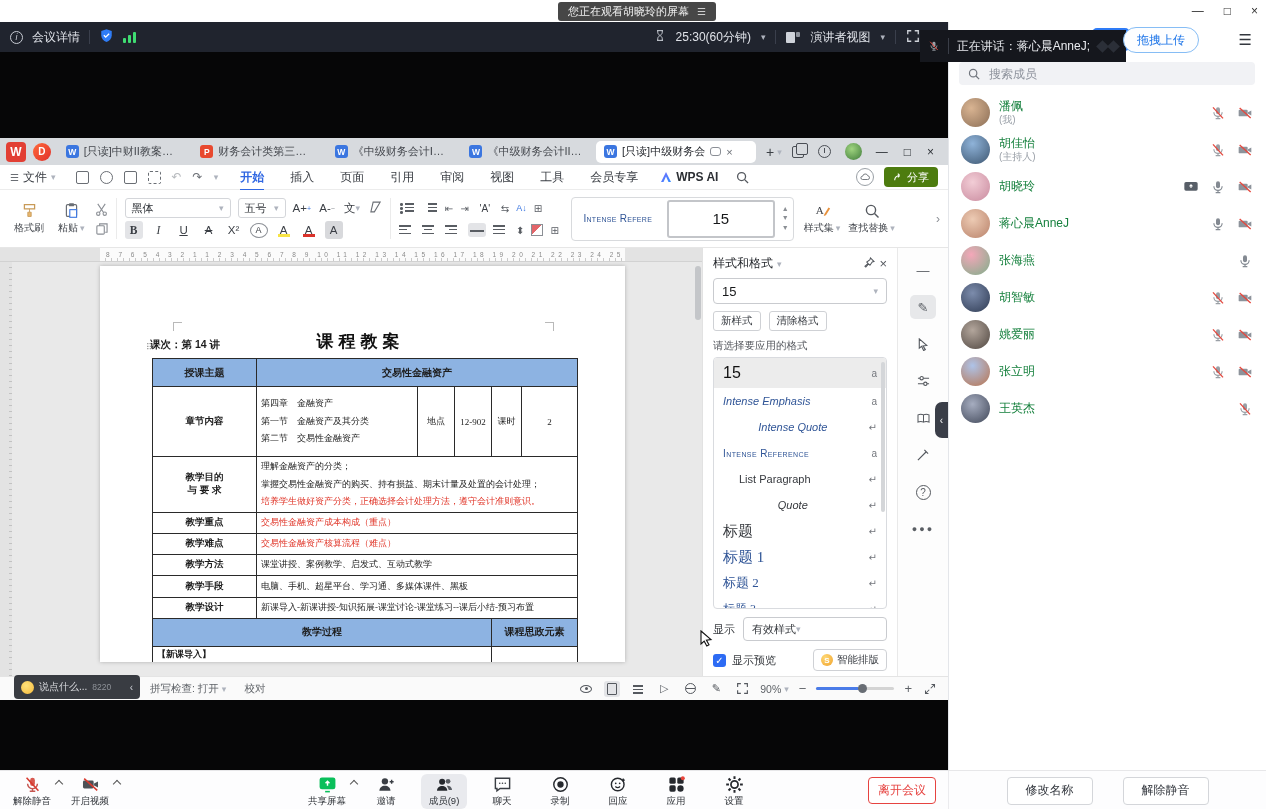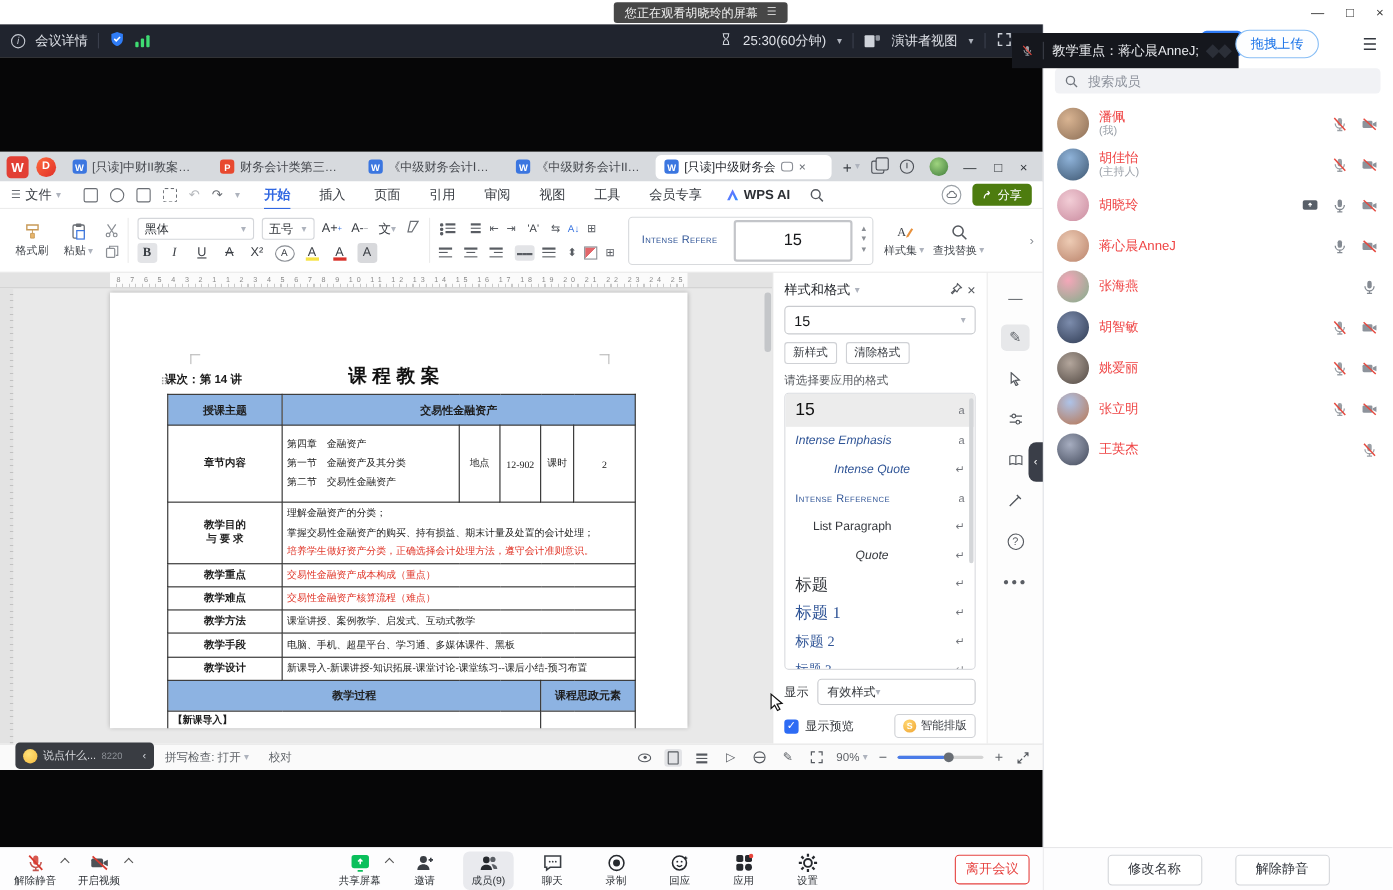--- a/index.html
+++ b/index.html
@@ -49,21 +49,21 @@
   .av0{background:radial-gradient(circle at 35% 35%,#d9b492,#8a6d55);}
   .av1{background:radial-gradient(circle at 40% 30%,#8fb3d9,#3d5670);}
   .av2{background:radial-gradient(circle at 40% 35%,#f2cdd6,#c98a9e);}
   .av3{background:radial-gradient(circle at 40% 35%,#edcbb4,#b9826a);}
   .av4{background:radial-gradient(circle at 35% 30%,#f4a7b9,#7fae8a);}
   .av5{background:radial-gradient(circle at 40% 35%,#7c8cac,#2e3a52);}
   .av6{background:radial-gradient(circle at 40% 35%,#b3a69c,#4f4640);}
   .av7{background:radial-gradient(circle at 40% 30%,#aec3e8,#b8744f);}
   .av8{background:radial-gradient(circle at 40% 35%,#a6adc0,#3f4657);}
   .pnames{display:flex;flex-direction:column;line-height:1.15;min-width:0;}
-  .pname{font-size:12px;color:#ef4444;}
+  .pname{font-size:12px;color:#15803d;}
   .prole{font-size:10px;color:#9aa0a8;}
   .picons{margin-left:auto;display:flex;align-items:center;gap:11px;}
   .picon{width:16px;height:16px;display:inline-flex;}
   .picon svg{width:100%;height:100%;}
 
   
   .speak-overlay{position:absolute;left:920px;top:30px;width:206px;height:32px;background:#15171d;
     display:flex;align-items:center;gap:8px;padding:0 8px;z-index:50;}
   .speak-overlay .sep{width:1px;height:16px;background:#3a3e48;}
   .speak-text{color:#e8eaee;font-size:12px;white-space:nowrap;}
@@ -1064,21 +1064,21 @@
 <div class="speak-overlay">
   <span class="picon" id="overlay-mic">
       <svg viewBox="0 0 24 24">
         <rect x="9" y="3.5" width="6" height="10.5" rx="3" fill="#9aa0a6"></rect>
         <path d="M5.8 11a6.2 6.2 0 0 0 12.4 0" fill="none" stroke="#9aa0a6" stroke-width="1.8"></path>
         <path d="M12 17.2V20.5M8.5 20.5h7" stroke="#9aa0a6" stroke-width="1.8"></path>
         <path d="M4.5 3.5L19.5 20" stroke="#e5483e" stroke-width="2"></path>
       </svg>
     </span>
   <span class="sep"></span>
-  <span class="speak-text"><span>教学重点：</span><span>蒋心晨AnneJ;</span></span>
+  <span class="speak-text"><span>正在讲话：</span><span>蒋心晨AnneJ;</span></span>
   <span class="speak-mark">
       <i></i>
       <i></i>
     </span>
 </div>
 <div class="upload-btn">拖拽上传</div>
 
 <div class="bottom-bar">
   <div class="bb-left">
     <div class="bitem">

